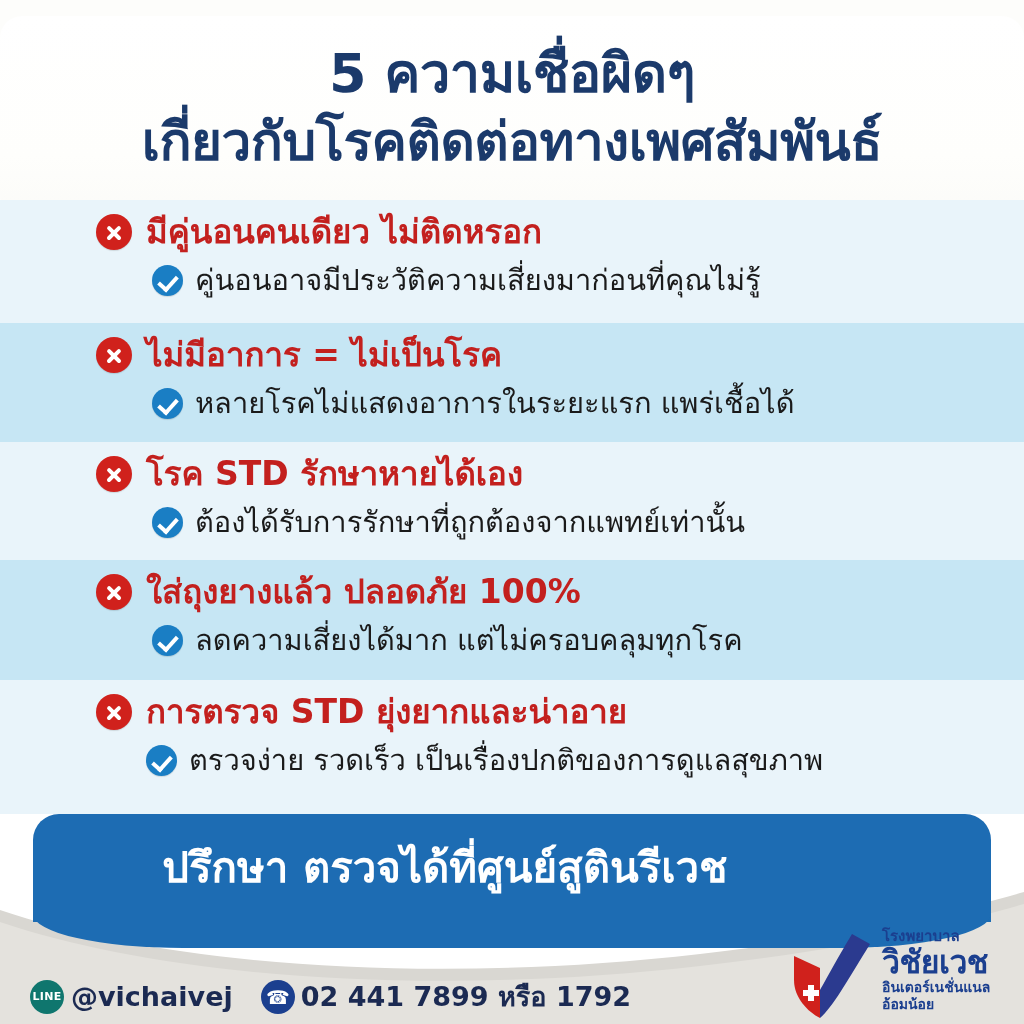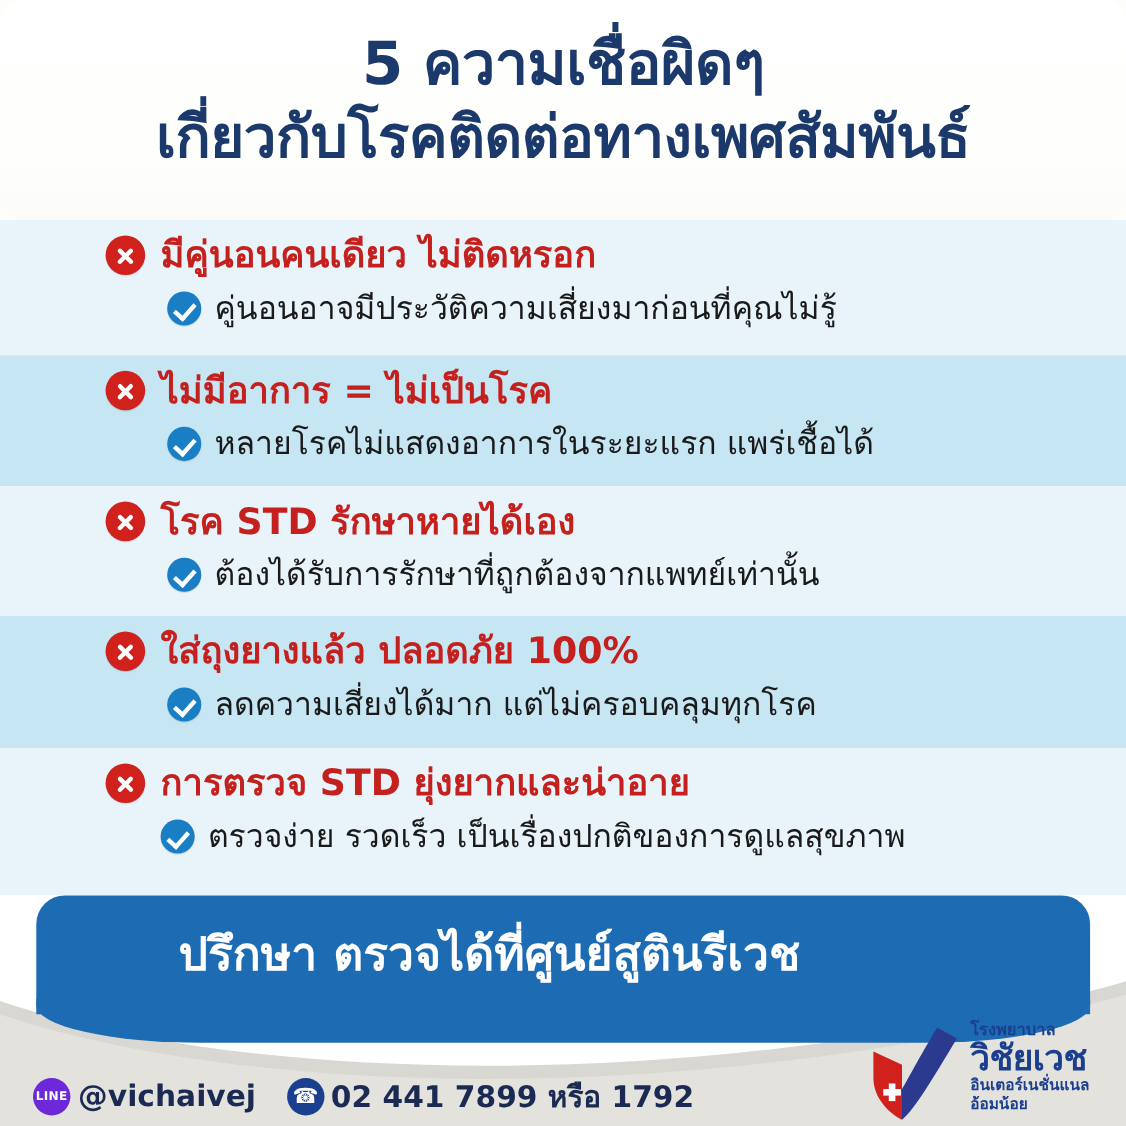--- a/index.html
+++ b/index.html
@@ -18,21 +18,21 @@
     width: 1024px;
     height: 1024px;
     background: #fdfdfb;
     overflow: hidden;
   }
 
   
   .header {
     position: absolute;
     left: 0;
-    top: 0;
+    top: 16px;
     width: 1024px;
     height: 200px;
     background: linear-gradient(#ffffff 0%, #fefefc 70%, #fbfbf8 100%);
     border-radius: 22px;
   }
   .title-line1, .title-line2 {
     position: absolute;
     width: 1024px;
     text-align: center;
     color: #1b3a6b;
@@ -199,21 +199,21 @@
     left: 30px;
     top: 975px;
     display: flex;
     align-items: center;
     z-index: 6;
   }
   .line-badge {
     width: 34px;
     height: 34px;
     border-radius: 50%;
-    background: #6d28d9;
+    background: #0f766e;
     color: #ffffff;
     font-size: 11px;
     font-weight: bold;
     display: flex;
     align-items: center;
     justify-content: center;
     letter-spacing: 0.3px;
     flex: 0 0 auto;
   }
   .contact-text {

